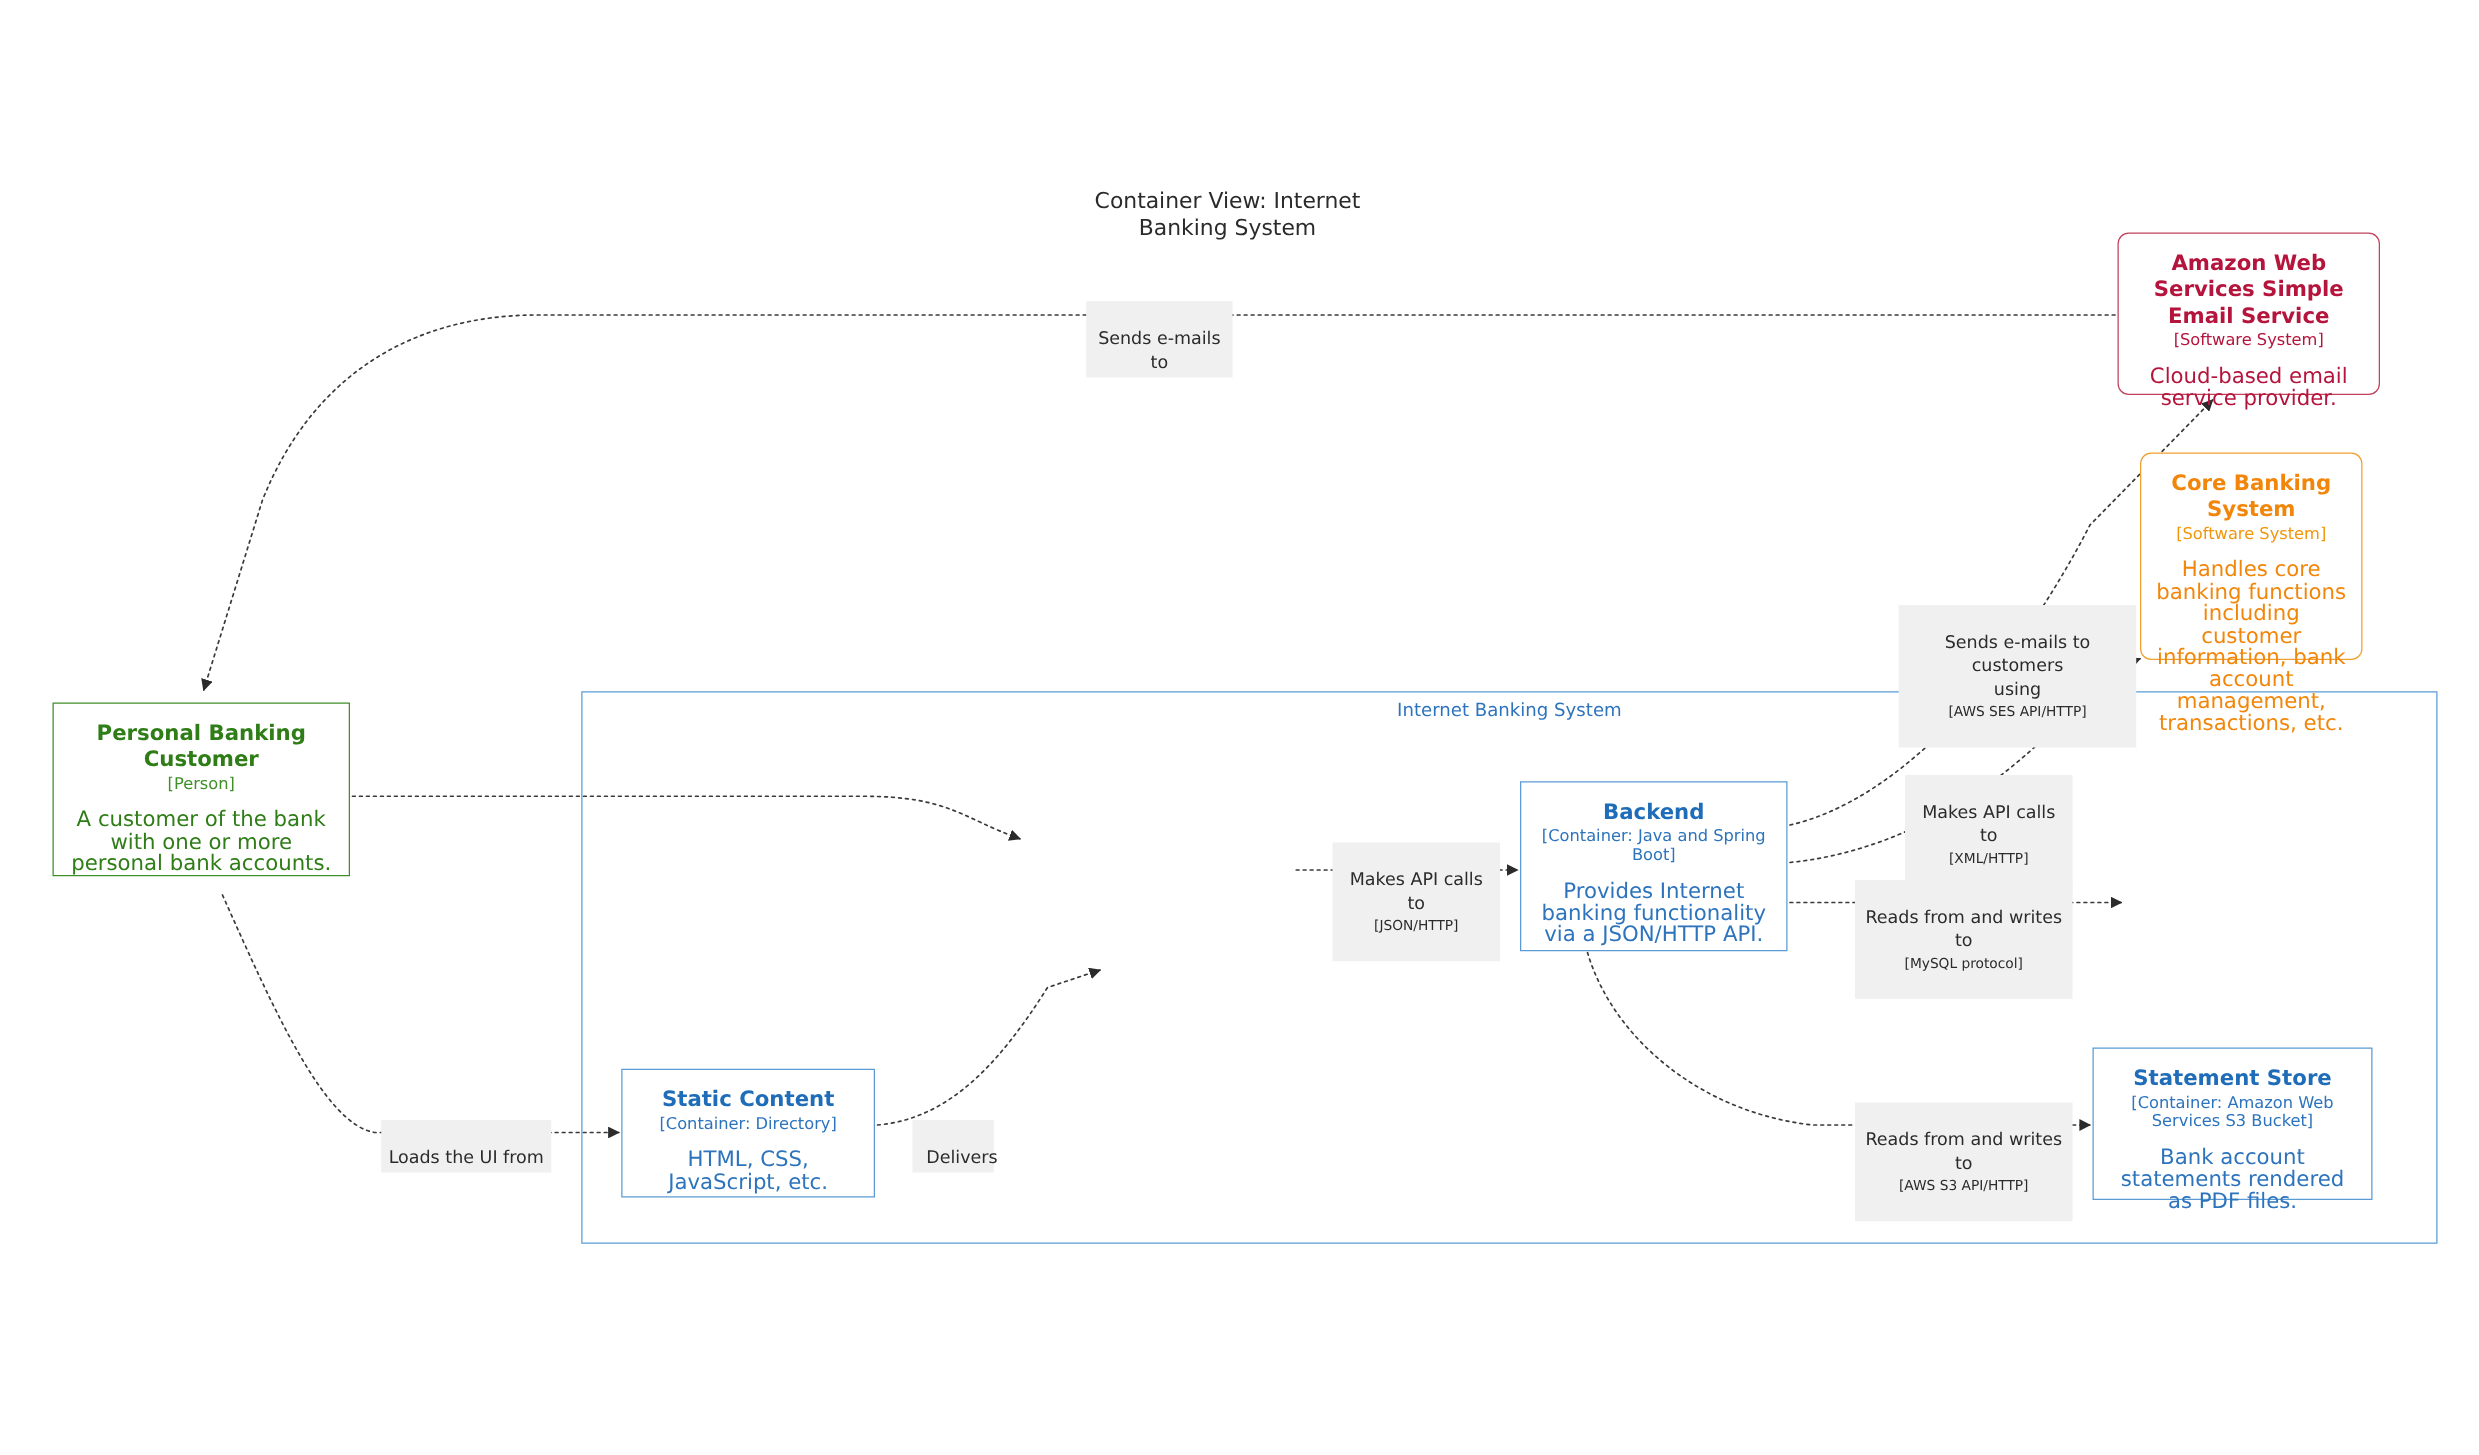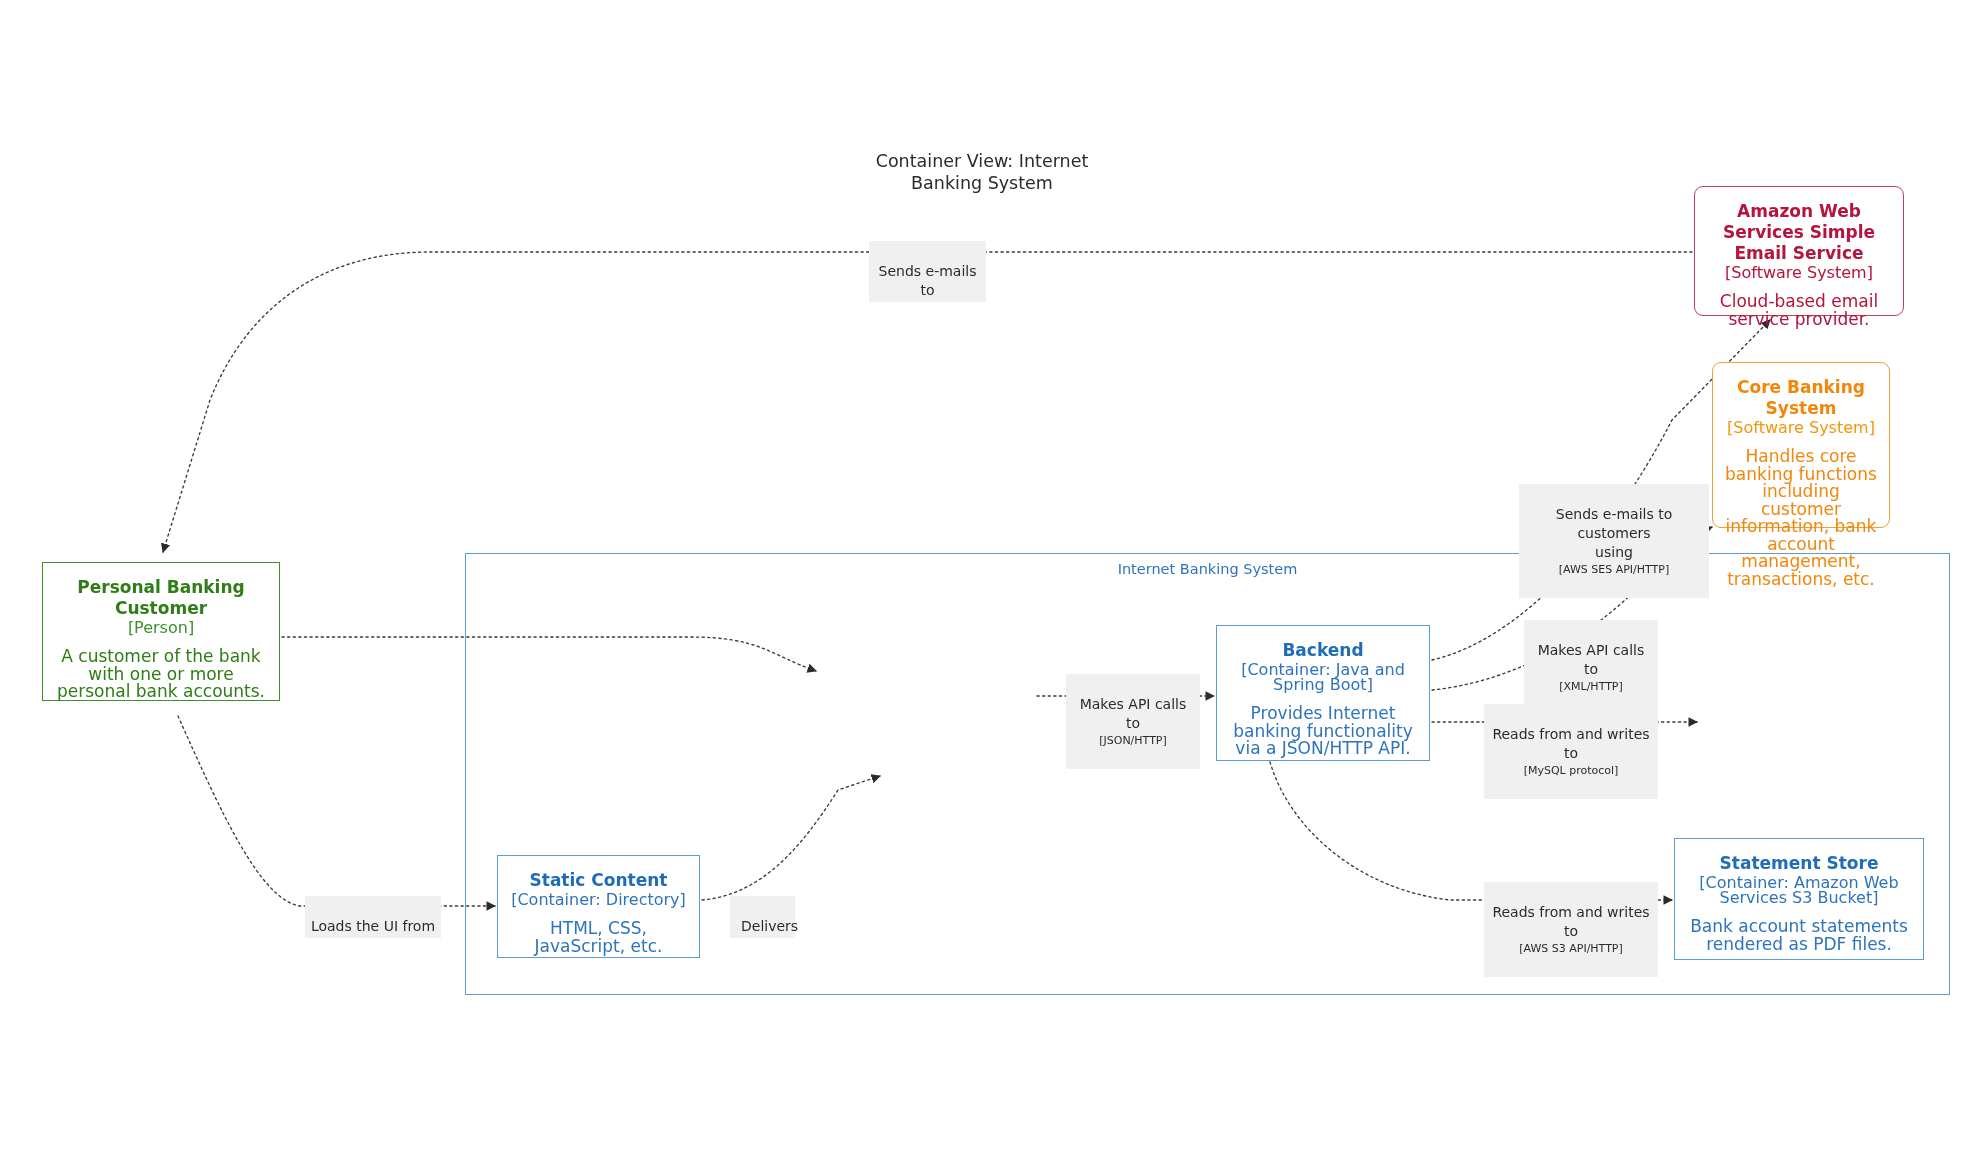--- a/index.html
+++ b/index.html
@@ -45,21 +45,21 @@
     justify-content:flex-start;
     text-align:center;
     padding:14px 10px 22px 10px;
   }
   .node .n-name{
     font-weight:bold;
     font-size:17px;
     line-height:21px;
   }
   .node .n-tech{
-    font-size:16px;
+    font-size:13px;
     line-height:15px;
     margin-top:1px;
   }
   .node .n-desc{
     font-size:17px;
     line-height:17.5px;
     margin-top:13px;
   }
 
   
@@ -244,21 +244,21 @@
     <div class="n-desc">HTML, CSS, JavaScript, etc.</div>
   </div>
 
   <div class="node container" style="left:1216px;top:625px;width:214px;height:136px;">
     <div class="n-name">Backend</div>
     <div class="n-tech">[Container: Java and Spring Boot]</div>
     <div class="n-desc">Provides Internet banking functionality via a JSON/HTTP API.</div>
   </div>
 
 
-  <div class="node container" style="left:1674px;top:838px;width:250px;height:122px;">
+  <div class="node container" style="left:1674px;top:838px;width:224px;height:122px;">
     <div class="n-name">Statement Store</div>
     <div class="n-tech">[Container: Amazon Web Services S3 Bucket]</div>
     <div class="n-desc">Bank account statements rendered as PDF files.</div>
   </div>
 
   <div class="edge-label" style="left:869px;top:241px;width:117px;">
     <span>Sends e-mails to</span>
   </div>
 
 

